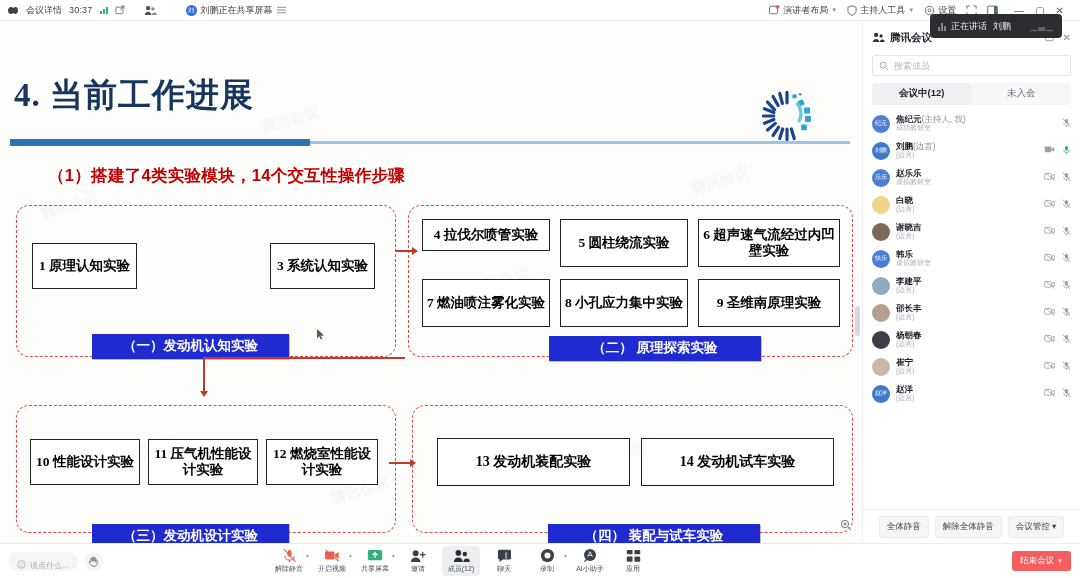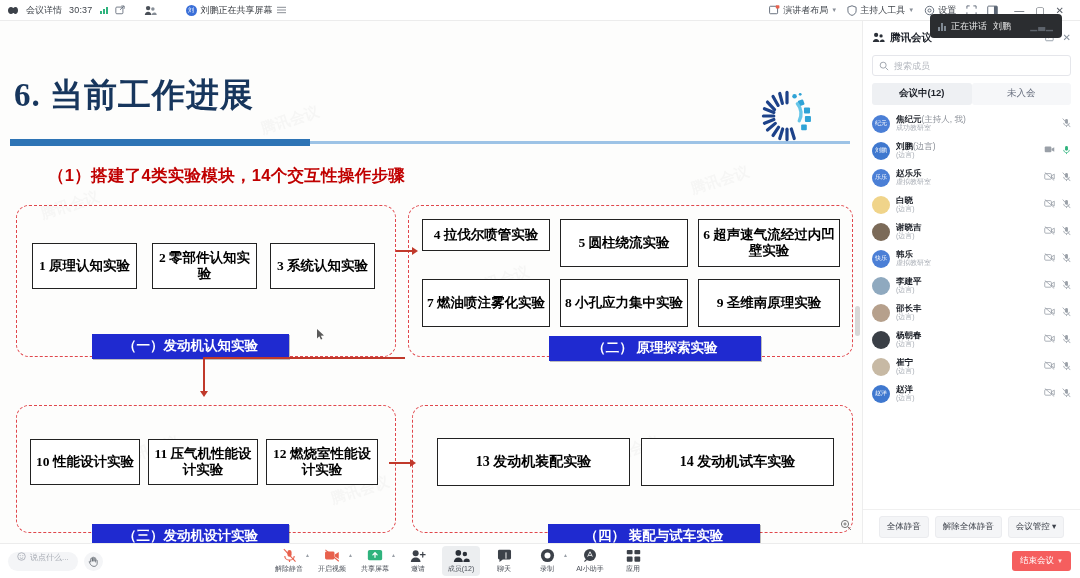--- a/index.html
+++ b/index.html
@@ -153,21 +153,21 @@
   .toast .speaker { margin-left: 1px; }
   .toast .wave { margin-left: auto; color: #5e646c; font-size: 9px; letter-spacing: 1px; }
 
   
   .bottombar {
     position: absolute; left: 0; bottom: 0; width: 1080px; height: 35px;
     background: #ffffff; border-top: 1px solid #ececec; display: flex; align-items: center;
   }
   .bb-left { display: flex; align-items: center; gap: 6px; padding-left: 8px; }
   .chat-pill {
-    display: flex; align-items: flex-start; gap: 4px; background: #f4f5f7; border-radius: 11px;
+    display: flex; align-items: flex-end; gap: 4px; background: #f4f5f7; border-radius: 11px;
     height: 19px; padding: 0 9px; font-size: 8px; color: #a5aab2;
   }
   .hand-pill {
     width: 19px; height: 19px; border-radius: 50%; background: #f4f5f7;
     display: flex; align-items: center; justify-content: center; font-size: 9px; color: #5d636b;
   }
   .bb-center { position: absolute; left: 270px; display: flex; align-items: flex-end; gap: 5px; }
   .tool {
     width: 38px; display: flex; flex-direction: column; align-items: center; gap: 1px;
     padding: 2px 0 2px; border-radius: 4px; position: relative;
@@ -277,21 +277,21 @@
     <div class="slide">
 
       <div class="wm" style="left:40px; top:175px;">腾讯会议</div>
       <div class="wm" style="left:260px; top:90px;">腾讯会议</div>
       <div class="wm" style="left:470px; top:250px;">腾讯会议</div>
       <div class="wm" style="left:690px; top:150px;">腾讯会议</div>
       <div class="wm" style="left:120px; top:420px;">腾讯会议</div>
       <div class="wm" style="left:600px; top:420px;">腾讯会议</div>
       <div class="wm" style="left:330px; top:460px;">腾讯会议</div>
 
-      <div class="slide-title">6. 当前工作进展</div>
+      <div class="slide-title">4. 当前工作进展</div>
       <div class="title-rule"></div>
       <div class="sub-title">（1）搭建了4类实验模块，14个交互性操作步骤</div>
 
       <div class="logo">
         <svg viewBox="0 0 70 70" width="66" height="66">
           <g>
             <path d="M35 8 a27 27 0 0 0-27 27" fill="none" stroke="#1c3f80" stroke-width="0"></path>
           </g>
           <g stroke="#1d4289" stroke-width="3.4" stroke-linecap="round">
             <line x1="35" y1="10" x2="35" y2="21"></line>
@@ -314,21 +314,20 @@
             <rect x="50" y="44" width="6" height="6" rx="1"></rect>
             <circle cx="43" cy="14" r="2.4"></circle>
             <circle cx="49" cy="12" r="1.5"></circle>
           </g>
           <path d="M46 22 a16 16 0 0 1 2 18" fill="none" stroke="#67c6e8" stroke-width="3.6" stroke-linecap="round"></path>
         </svg>
       </div>
 
       <div class="grp" style="left:16px; top:184px; width:380px; height:152px;"></div>
       <div class="cell" style="left:32px; top:222px; width:105px; height:46px;">1 原理认知实验</div>
-      <div class="cell" style="left:152px; top:222px; width:105px; height:46px;">2 零部件认知实验</div>
       <div class="cell" style="left:270px; top:222px; width:105px; height:46px;">3 系统认知实验</div>
       <div class="grp-label" style="left:92px; top:313px; width:197px;">（一）发动机认知实验</div>
 
       <div class="grp" style="left:408px; top:184px; width:445px; height:152px;"></div>
       <div class="cell" style="left:422px; top:198px; width:128px; height:32px;">4 拉伐尔喷管实验</div>
       <div class="cell" style="left:560px; top:198px; width:128px; height:48px;text-align:right;">5 圆柱绕流实验</div>
       <div class="cell" style="left:698px; top:198px; width:142px; height:48px;">6 超声速气流经过内凹壁实验</div>
       <div class="cell" style="left:422px; top:258px; width:128px; height:48px;">7 燃油喷注雾化实验</div>
       <div class="cell" style="left:560px; top:258px; width:128px; height:48px;">8 小孔应力集中实验</div>
       <div class="cell" style="left:698px; top:258px; width:142px; height:48px;">9 圣维南原理实验</div>

